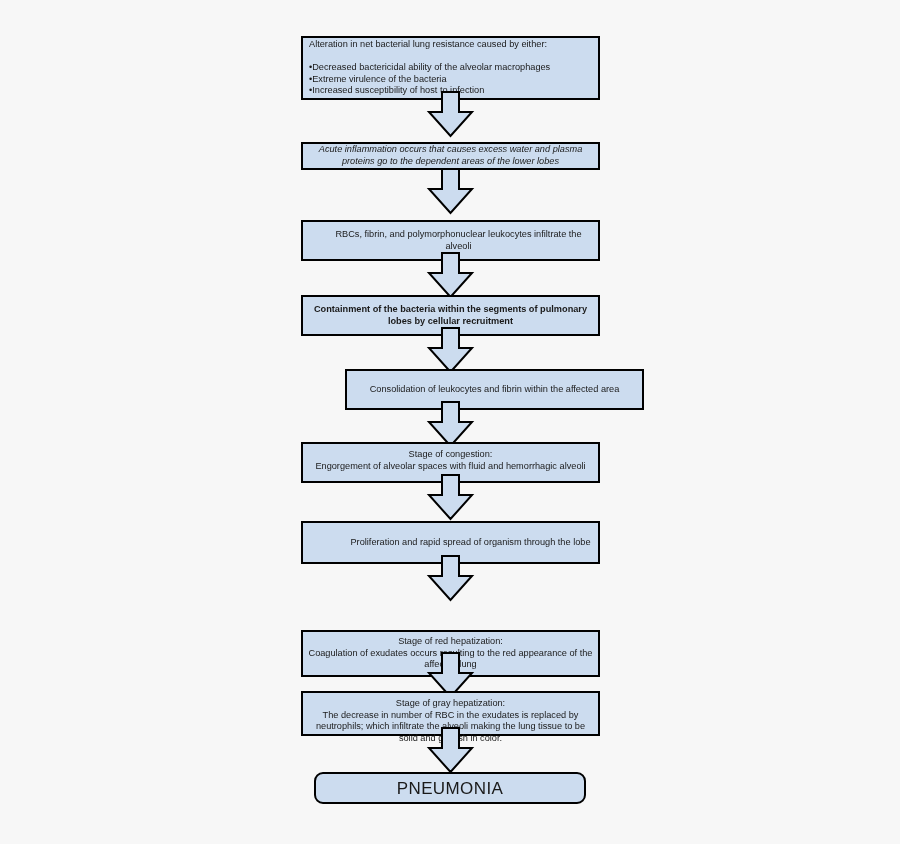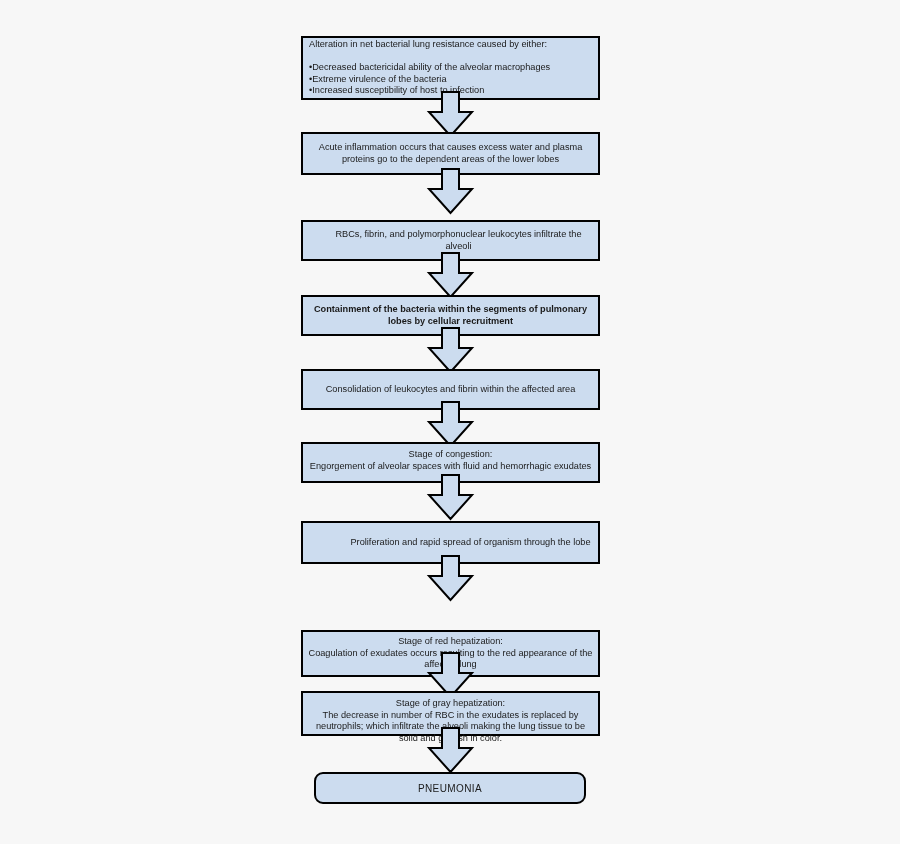--- a/index.html
+++ b/index.html
@@ -61,21 +61,21 @@
     padding-top: 5px;
   }
 
   
   .node.terminal {
     left: 314px;
     width: 272px;
     border-radius: 9px;
   }
   .node.terminal .node-text {
-    font-size: 10px;
+    font-size: 17px;
     line-height: 15px;
     letter-spacing: 0.4px;
   }
 
   
   .arrow {
     position: absolute;
     left: 428px;
     width: 45px;
   }
@@ -104,21 +104,21 @@
 •Extreme virulence of the bacteria
 •Increased susceptibility of host to infection</div>
   </div>
 
   <div class="arrow" style="top:98px; height:40px;">
     <svg viewBox="0 0 45 40" preserveAspectRatio="none">
       <polygon points="14,-6 31,-6 31,14 44,14 22.5,38 1,14 14,14"></polygon>
     </svg>
   </div>
 
-  <div class="node" style="top:132px; height:43px;">
+  <div class="node" style="top:142px; height:28px;font-style:italic;">
     <div class="node-text">Acute inflammation occurs that causes excess water and plasma proteins go to the dependent areas of the lower lobes</div>
   </div>
 
   <div class="arrow" style="top:175px; height:40px;">
     <svg viewBox="0 0 45 40" preserveAspectRatio="none">
       <polygon points="14,-6 31,-6 31,14 44,14 22.5,38 1,14 14,14"></polygon>
     </svg>
   </div>
 
   <div class="node" style="top:220px; height:41px;padding-left:16px;">
@@ -134,33 +134,33 @@
   <div class="node" style="top:295px; height:41px;font-weight:bold;">
     <div class="node-text">Containment of the bacteria within the segments of pulmonary lobes by cellular recruitment</div>
   </div>
 
   <div class="arrow" style="top:334px; height:40px;">
     <svg viewBox="0 0 45 40" preserveAspectRatio="none">
       <polygon points="14,-6 31,-6 31,14 44,14 22.5,38 1,14 14,14"></polygon>
     </svg>
   </div>
 
-  <div class="node" style="top:369px; height:41px;">
+  <div class="node" style="top:369px; height:41px;margin-left:44px;">
     <div class="node-text">Consolidation of leukocytes and fibrin within the affected area</div>
   </div>
 
   <div class="arrow" style="top:408px; height:40px;">
     <svg viewBox="0 0 45 40" preserveAspectRatio="none">
       <polygon points="14,-6 31,-6 31,14 44,14 22.5,38 1,14 14,14"></polygon>
     </svg>
   </div>
 
   <div class="node overflow" style="top:442px; height:41px;">
     <div class="node-text">Stage of congestion:
-Engorgement of alveolar spaces with fluid and hemorrhagic exudates</div>
+Engorgement of alveolar spaces with fluid and hemorrhagic alveoli</div>
   </div>
 
   <div class="arrow" style="top:481px; height:40px;">
     <svg viewBox="0 0 45 40" preserveAspectRatio="none">
       <polygon points="14,-6 31,-6 31,14 44,14 22.5,38 1,14 14,14"></polygon>
     </svg>
   </div>
 
   <div class="node" style="top:521px; height:43px;padding-left:40px;">
     <div class="node-text">Proliferation and rapid spread of organism through the lobe</div>

